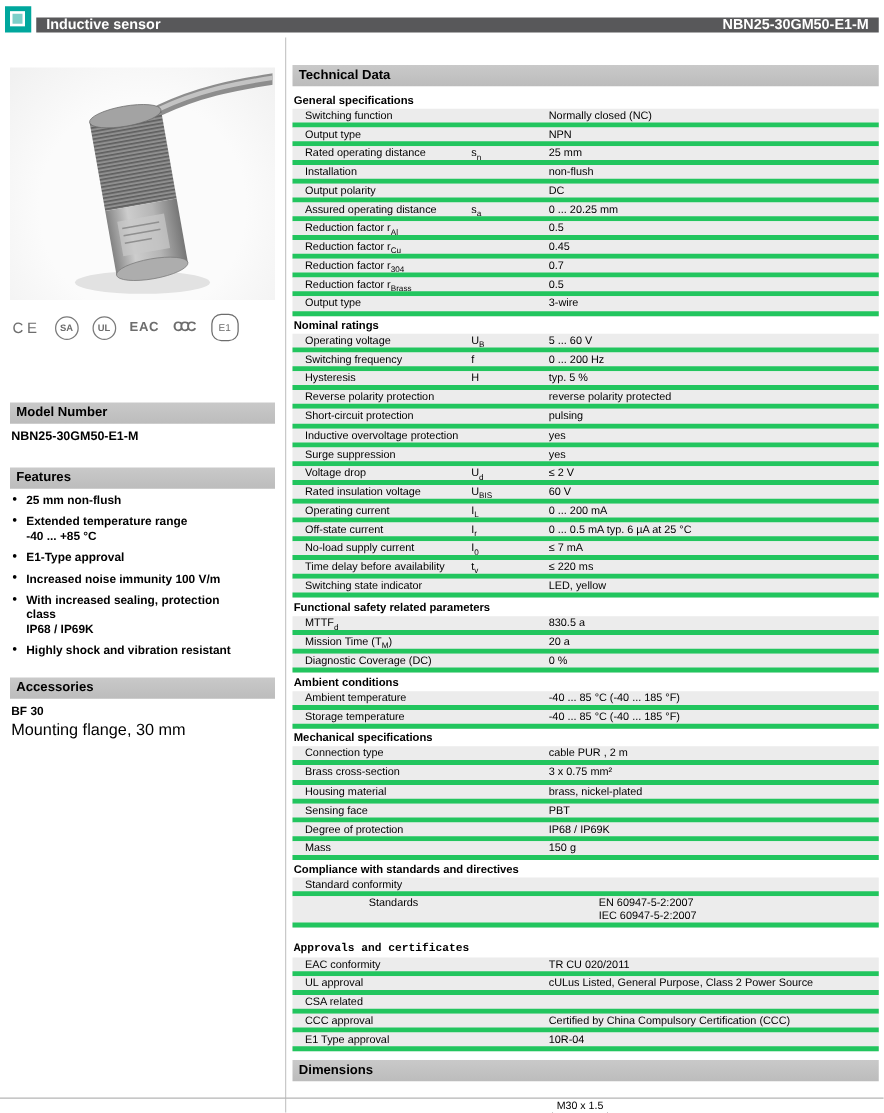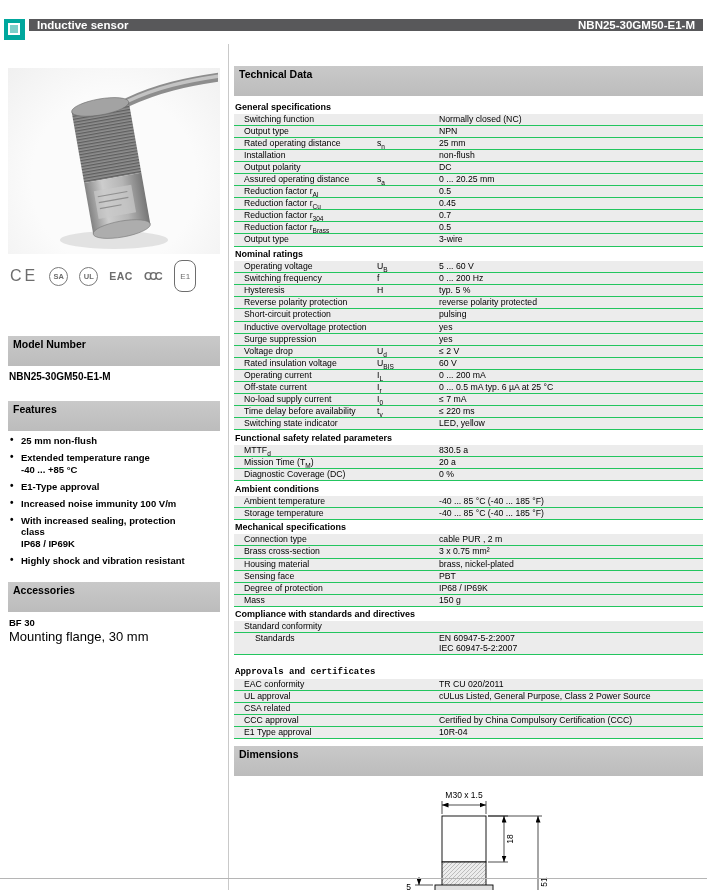--- a/index.html
+++ b/index.html
@@ -2,58 +2,58 @@
 <html><head>
 <meta charset="utf-8">
 <style>
   html,body { margin:0; padding:0; }
   body {
     width:707px; height:890px; background:#fff; overflow:hidden;
     font-family:"Liberation Sans","DejaVu Sans",sans-serif; color:#000;
     position:relative;
   }
   
-  .topbar { display:flex; align-items:flex-start; height:21px; margin:19px 4px 0 4px; gap:4px; }
+  .topbar { display:flex; align-items:flex-end; height:21px; margin:5px 4px 0 4px; gap:4px; }
   .logo-block { width:21px; height:21px; background:#00a79d; position:relative; flex:0 0 21px; }
   .logo-block::after { content:""; position:absolute; left:4px; top:4px; width:8px; height:8px;
     background:#7ccfc9; border:2px solid #ffffff; }
   .title-bar { flex:1; background:#58585a; color:#fff; font-size:11.5px; font-weight:bold;
     display:flex; align-items:center; justify-content:space-between; padding:0 8px; }
   
   .columns { display:flex; margin:4px 4px 0 4px; align-items:stretch; }
   .left-col { width:224px; flex:0 0 224px; padding:0 8px 0 4px; box-sizing:border-box; }
   .right-col { flex:1; border-left:1px solid #c9c9c9; padding-left:5px; min-width:0; }
   .section-bar { background:linear-gradient(#c9c9c9,#bcbcbc); font-size:10.5px; font-weight:bold;
-    padding:2px 5px 16px 5px; margin-bottom:3px; }
+    padding:2px 5px 3px 5px; margin-bottom:3px; }
   
   .photo-wrap { height:186px; margin-top:24px; position:relative;
     background:radial-gradient(ellipse at 50% 60%, #fbfbfb 55%, #f0f0f0 100%); }
   .cert-row { display:flex; align-items:center; gap:11px; height:24px; margin:10px 0 48px 2px; color:#6d6d6d; }
   .cert { display:inline-flex; align-items:center; justify-content:center; }
-  .cert-ce { font-size:16px; letter-spacing:3px; font-weight:500; }
+  .cert-ce { font-size:12px; letter-spacing:3px; font-weight:500; }
   .cert-circle { width:19px; height:19px; border:1.6px solid #7a7a7a; border-radius:50%;
     font-size:7.5px; font-weight:bold; box-sizing:border-box; }
   .cert-eac { font-size:10.5px; font-weight:800; letter-spacing:0.5px; }
   .cert-ccc { font-size:11px; font-weight:bold; letter-spacing:-2.5px; padding-right:3px; }
-  .cert-e1 { min-width:22px; height:32px; border:1.2px solid #6d6d6d; border-radius:8px;
+  .cert-e1 { min-width:22px; height:22px; border:1.2px solid #6d6d6d; border-radius:8px;
     font-size:8px; padding:0 3px; box-sizing:border-box; }
   .model-value { font-weight:bold; font-size:10px; margin:5px 0 19px 1px; }
   .features-list { list-style:none; margin:4px 0 15px 0; padding:0; font-size:9.5px; font-weight:bold; }
   .features-list li { position:relative; padding-left:13px; margin-bottom:5.5px; line-height:1.22; }
   .features-list li::before { content:"•"; position:absolute; left:2px; top:-1px; font-size:10px; }
   .acc-name { font-weight:bold; font-size:9.5px; margin:5px 0 1px 1px; }
   .acc-desc { font-size:13px; margin-left:1px; }
   
   .td-bar { margin-top:22px; }
   .tsec { font-weight:bold; font-size:9px; padding:2.5px 0 2px 1px; }
   .tsec.gap { margin-top:9px;font-family:Liberation Mono, monospace; }
-  .trow { display:flex; background:#ececec; border-bottom:1px solid #22c55e; font-size:8.7px;
+  .trow { display:flex; background:#ececec; border-bottom:4px solid #22c55e; font-size:8.7px;
     line-height:9.6px; padding:1px 0 0.5px 0; }
   .trow .tl { flex:0 0 143px; padding-left:10px; box-sizing:border-box; }
-  .trow.ind2 .tl { padding-left:21px; }
+  .trow.ind2 .tl { padding-left:21px;margin-left:40px; }
   .trow .ts { flex:0 0 62px; }
   .trow .tv { flex:1; padding-right:4px; }
   sub { font-size:0.75em; line-height:0; }
   
   .dim-bar { margin-top:7px; }
   .drawing { margin-top:14px; text-align:center; }
   .dim-svg text { font-size:8.5px; fill:#000; }
   .dl { stroke:#000; stroke-width:0.7; fill:none; }
   .outline { stroke:#000; stroke-width:0.9; }
   .bottom-rule { position:absolute; left:0; right:0; bottom:11px; border-top:1px solid #b5b5b5; }

